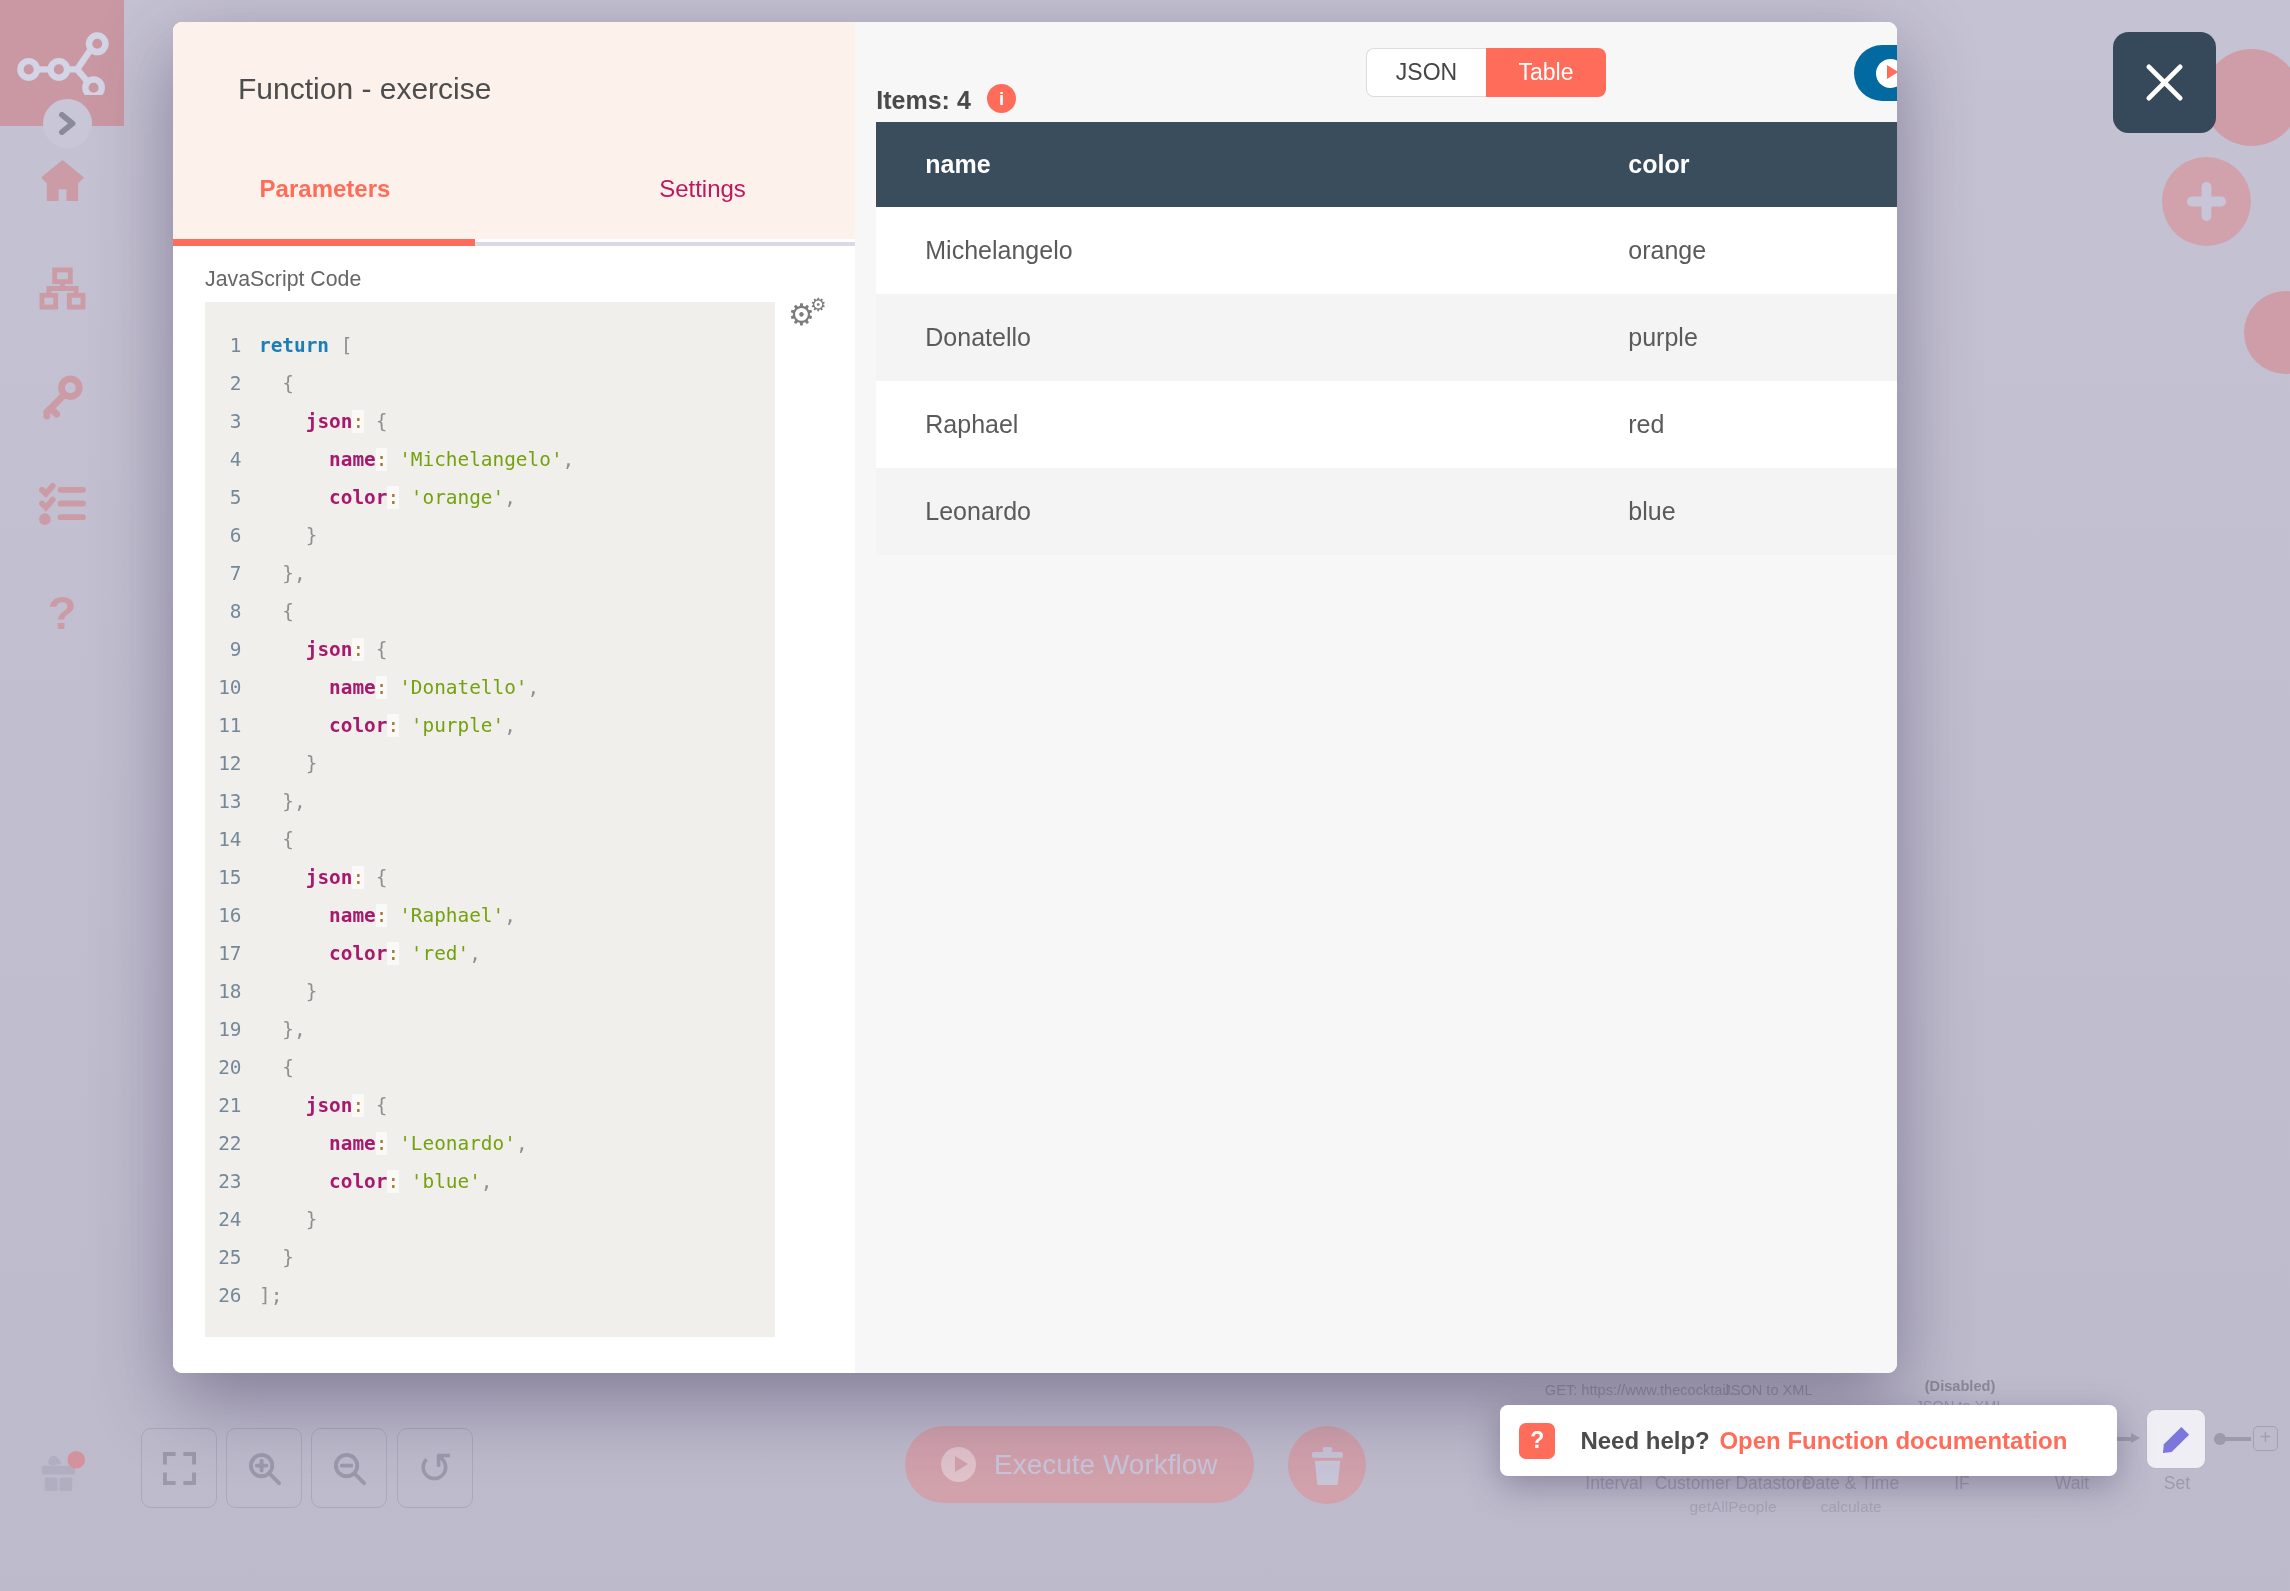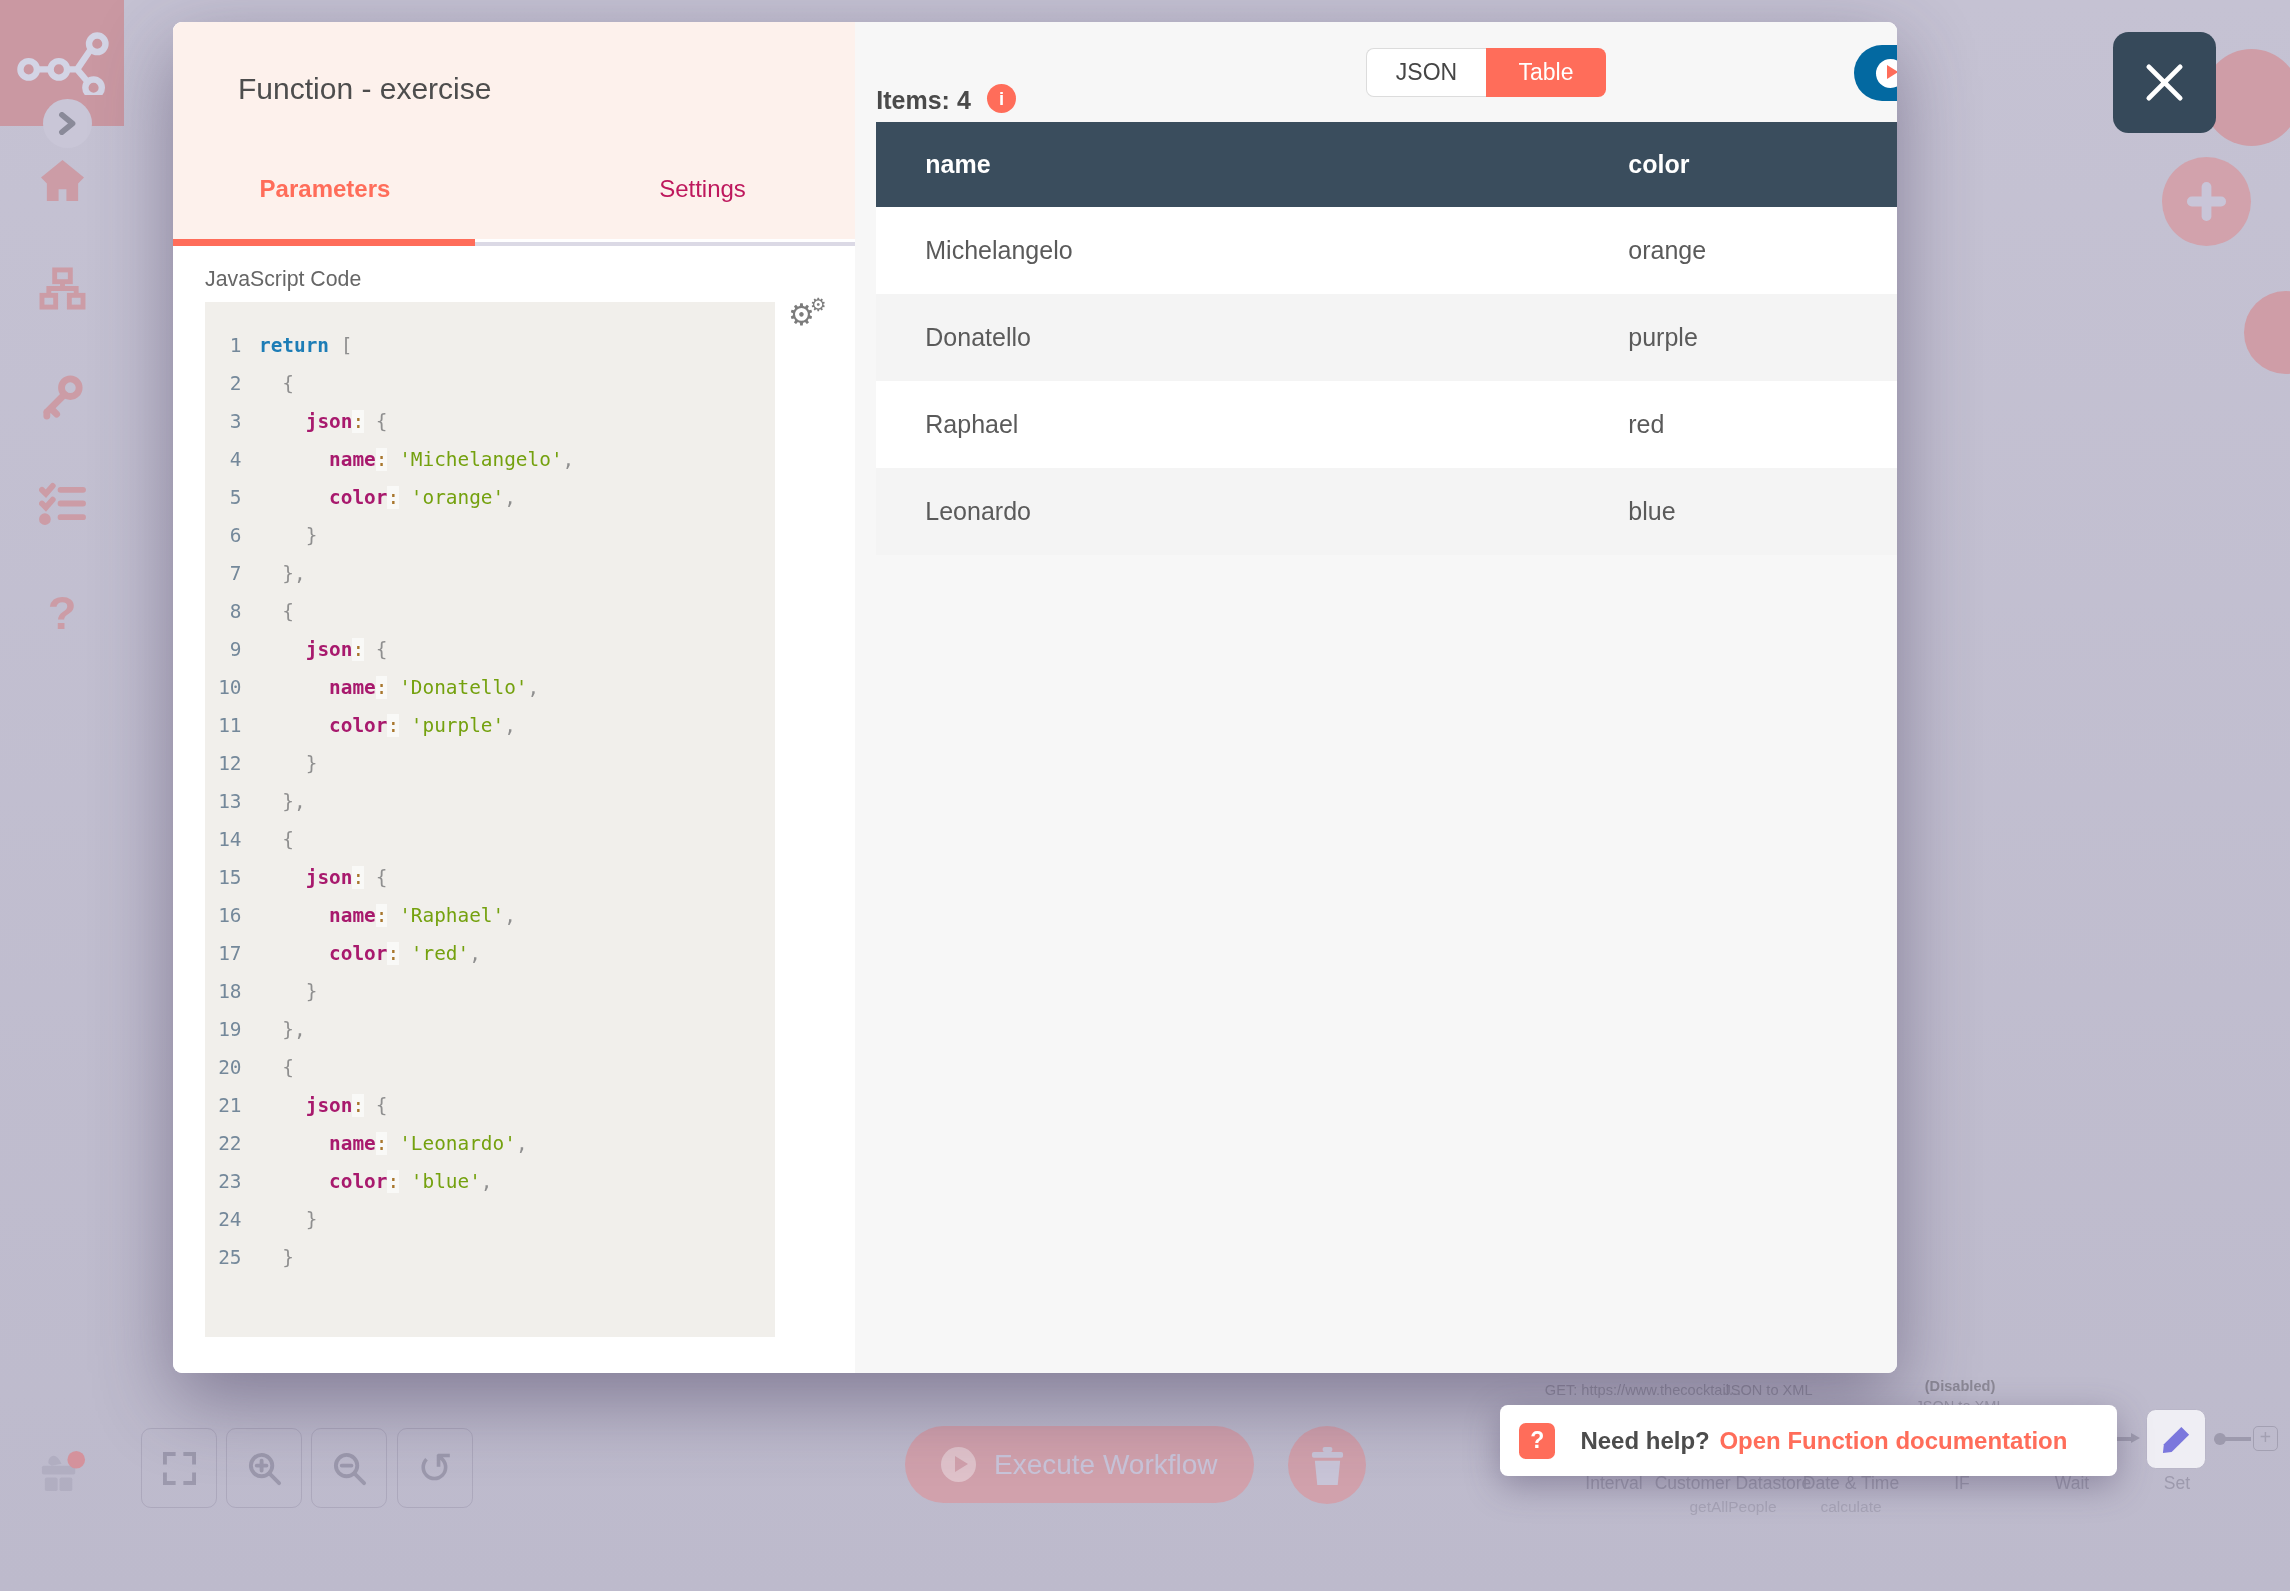--- a/index.html
+++ b/index.html
@@ -341,20 +341,24 @@
             <span class="cd"><span class="tk-pun">      </span><span class="tk-prop">color</span><span class="tk-op">:</span><span class="tk-pun"> </span><span class="tk-str">'blue'</span><span class="tk-pun">,</span></span>
           </div>
           <div class="code-line">
             <span class="ln">24</span>
             <span class="cd"><span class="tk-pun">    }</span></span>
           </div>
           <div class="code-line">
             <span class="ln">25</span>
             <span class="cd"><span class="tk-pun">  }</span></span>
           </div>
+          <div class="code-line">
+            <span class="ln">26</span>
+            <span class="cd"><span class="tk-pun">];</span></span>
+          </div>
         </div>
     </div>
 
     <div class="right-panel">
       <div class="items-label">Items: 4</div>
       <div class="info-dot">i</div>
 
       <div class="toggle">
         <div class="tg tg-json">JSON</div>
         <div class="tg tg-table">Table</div>

